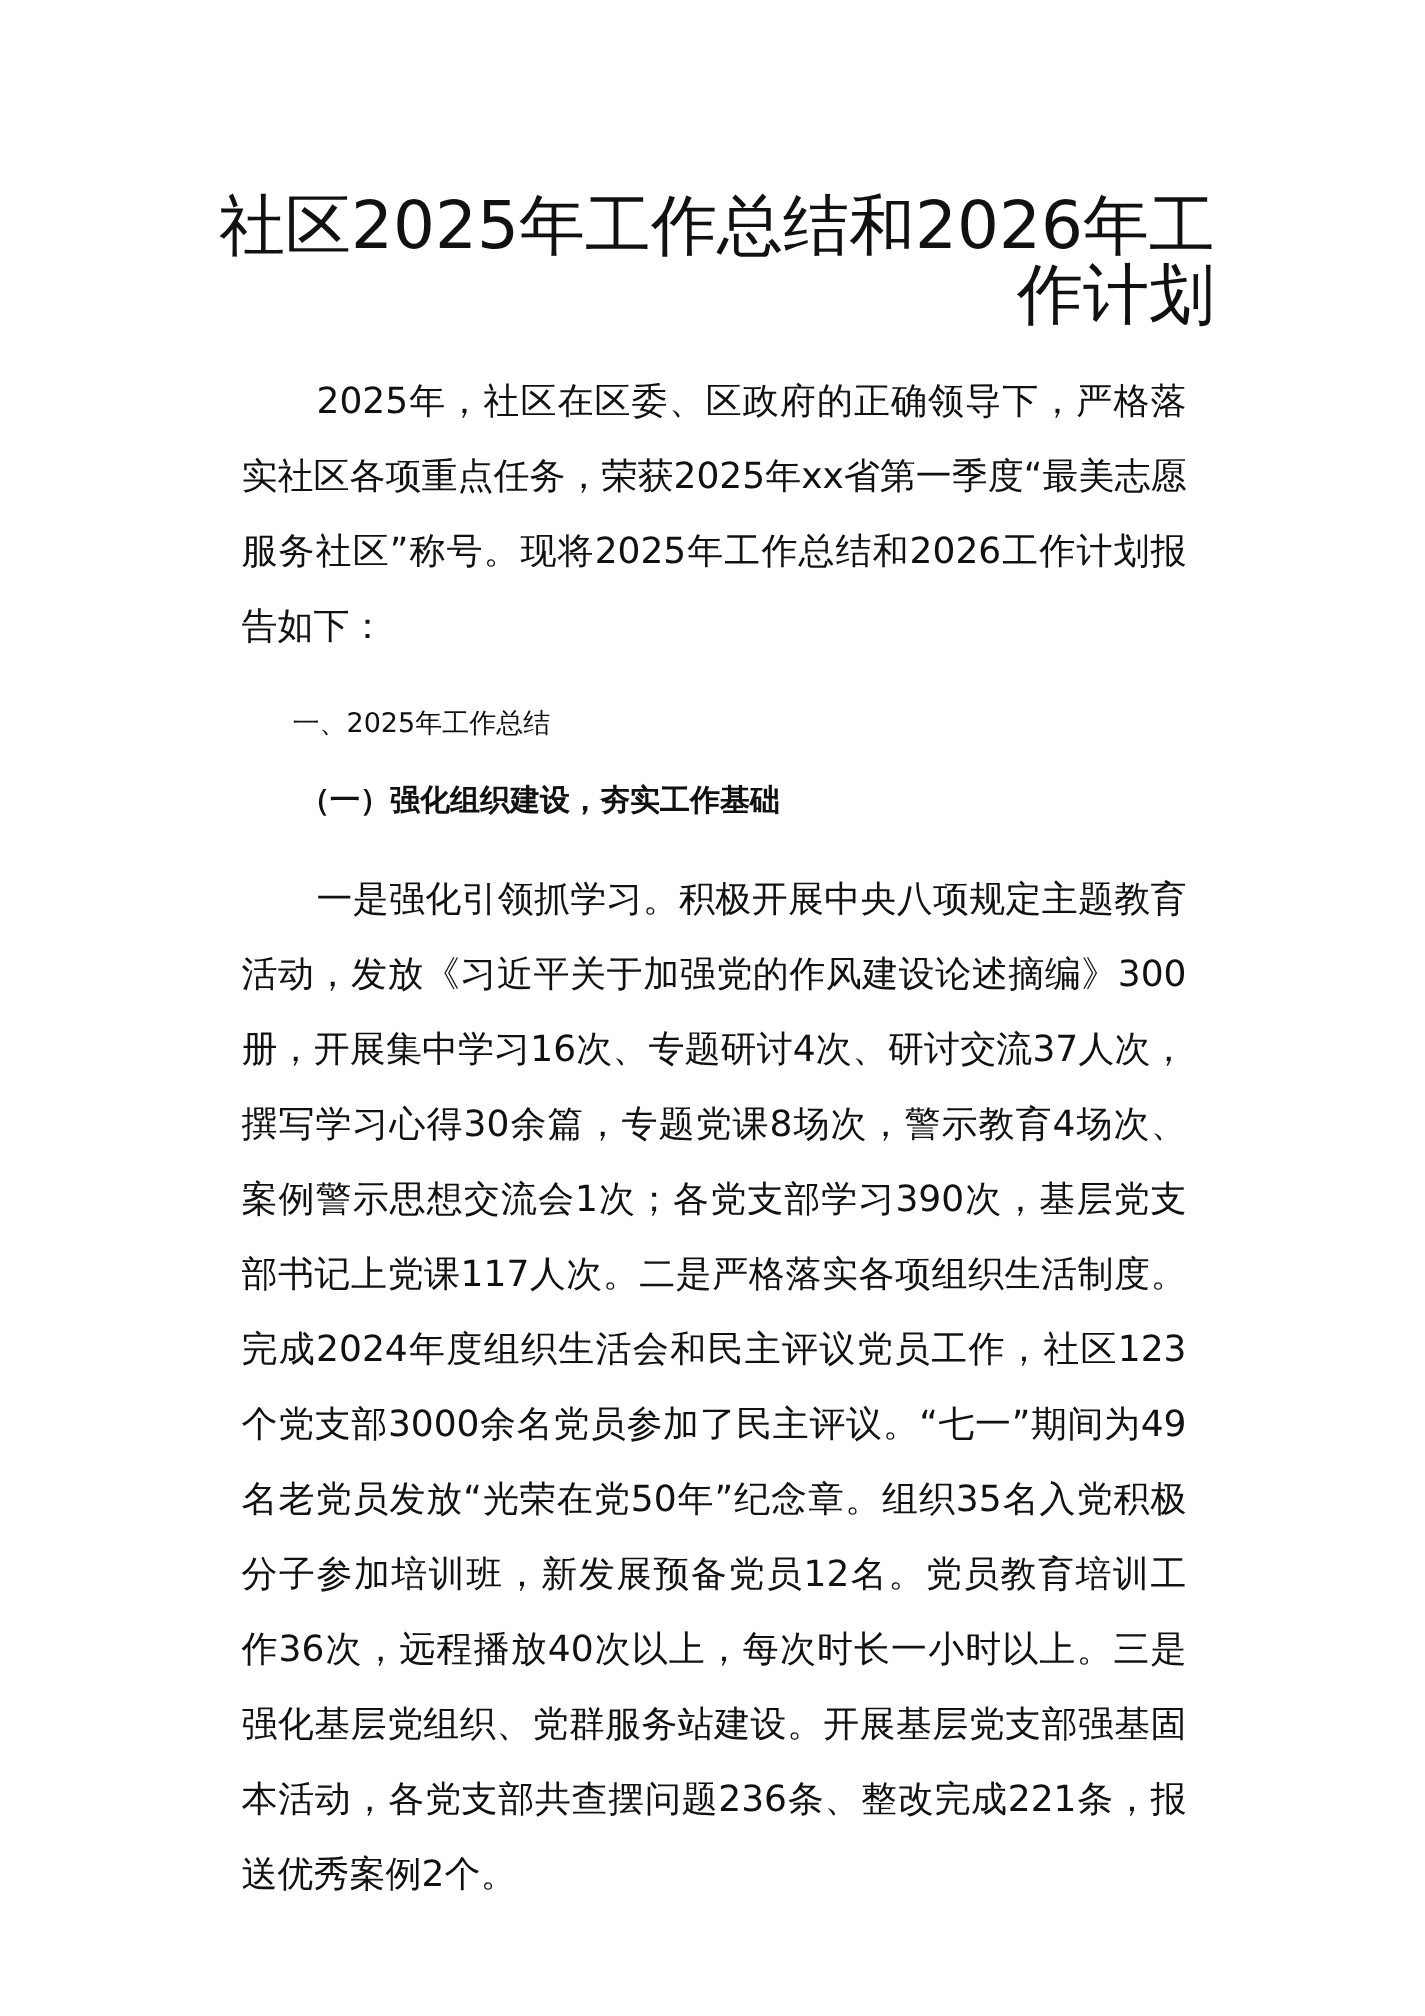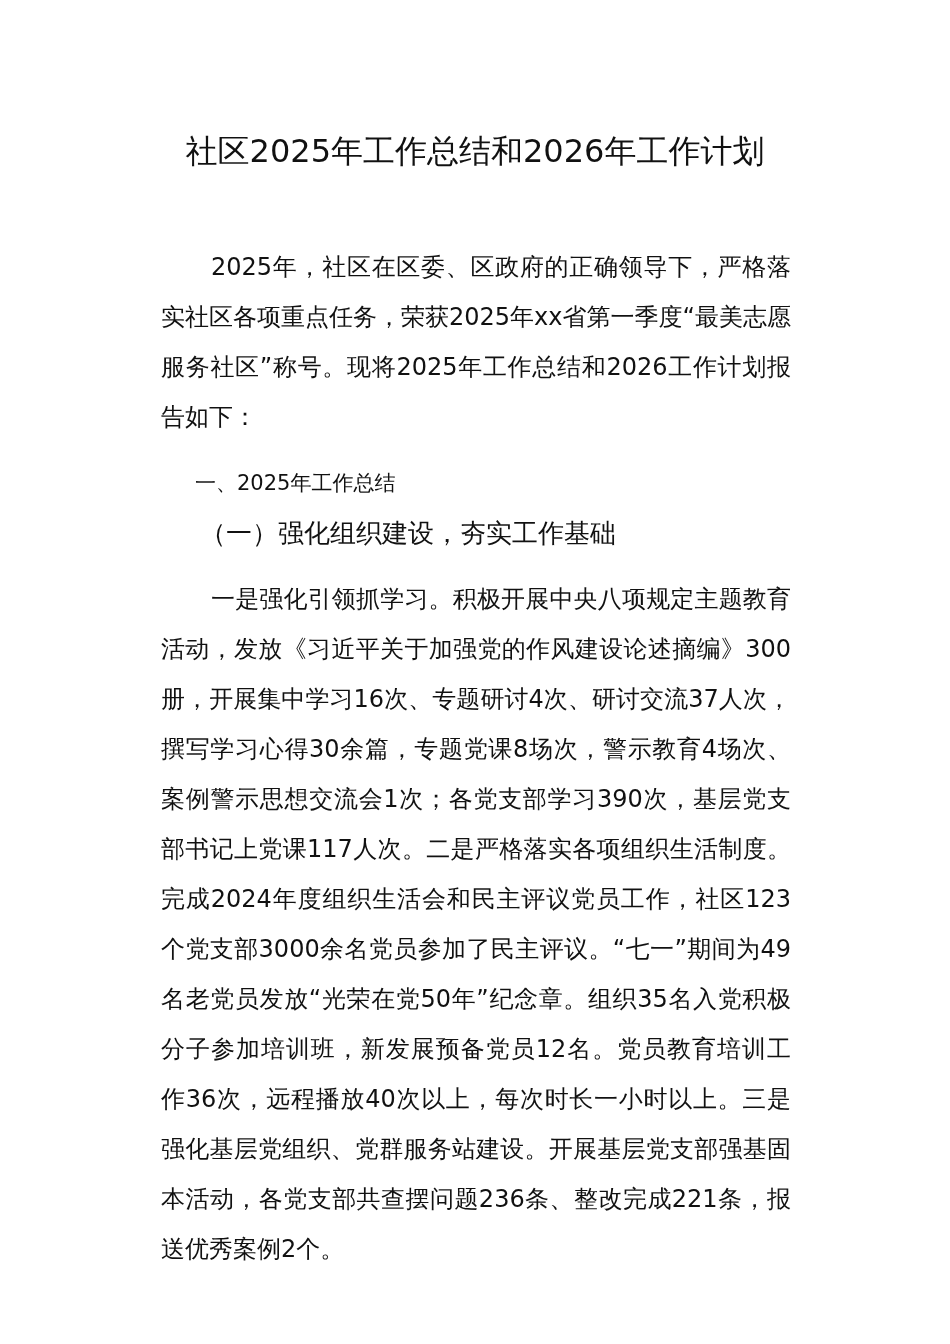--- a/index.html
+++ b/index.html
@@ -20,22 +20,22 @@
     left: 0; top: 0;
     width: 950px;
     height: 1344px;
     background: #ffffff;
   }
   .title {
     position: absolute;
     left: 140px;
     top: 128px;
     width: 670px;
-    text-align: center;
-    font-size: 32px;
+    text-align: right;
+    font-size: 44px;
     line-height: 46px;
     font-weight: normal;
     letter-spacing: 0px;
     margin: 0;
   }
   .body-text {
     position: absolute;
     left: 145px;
     top: 226px;
     width: 662px;
@@ -44,29 +44,29 @@
     margin: 16px;
     font-size: 24px;
     line-height: 50px;
     text-align: justify;
     text-align-last: left;
     text-indent: 50px;
     word-break: break-all;
   }
   .heading-1 {
     margin: 0;
-    font-size: 21px;
+    font-size: 18px;
     line-height: 50px;
     text-indent: 50px;
   }
   .heading-2 {
     margin: 0;
-    font-size: 26px;
+    font-size: 20px;
     line-height: 50px;
-    font-weight: normal;
+    font-weight: bold;
     text-indent: 55px;
   }
 </style>
 </head>
 <body>
 
 <div class="page">
   <h1 class="title">社区2025年工作总结和2026年工作计划</h1>
 
   <div class="body-text">

